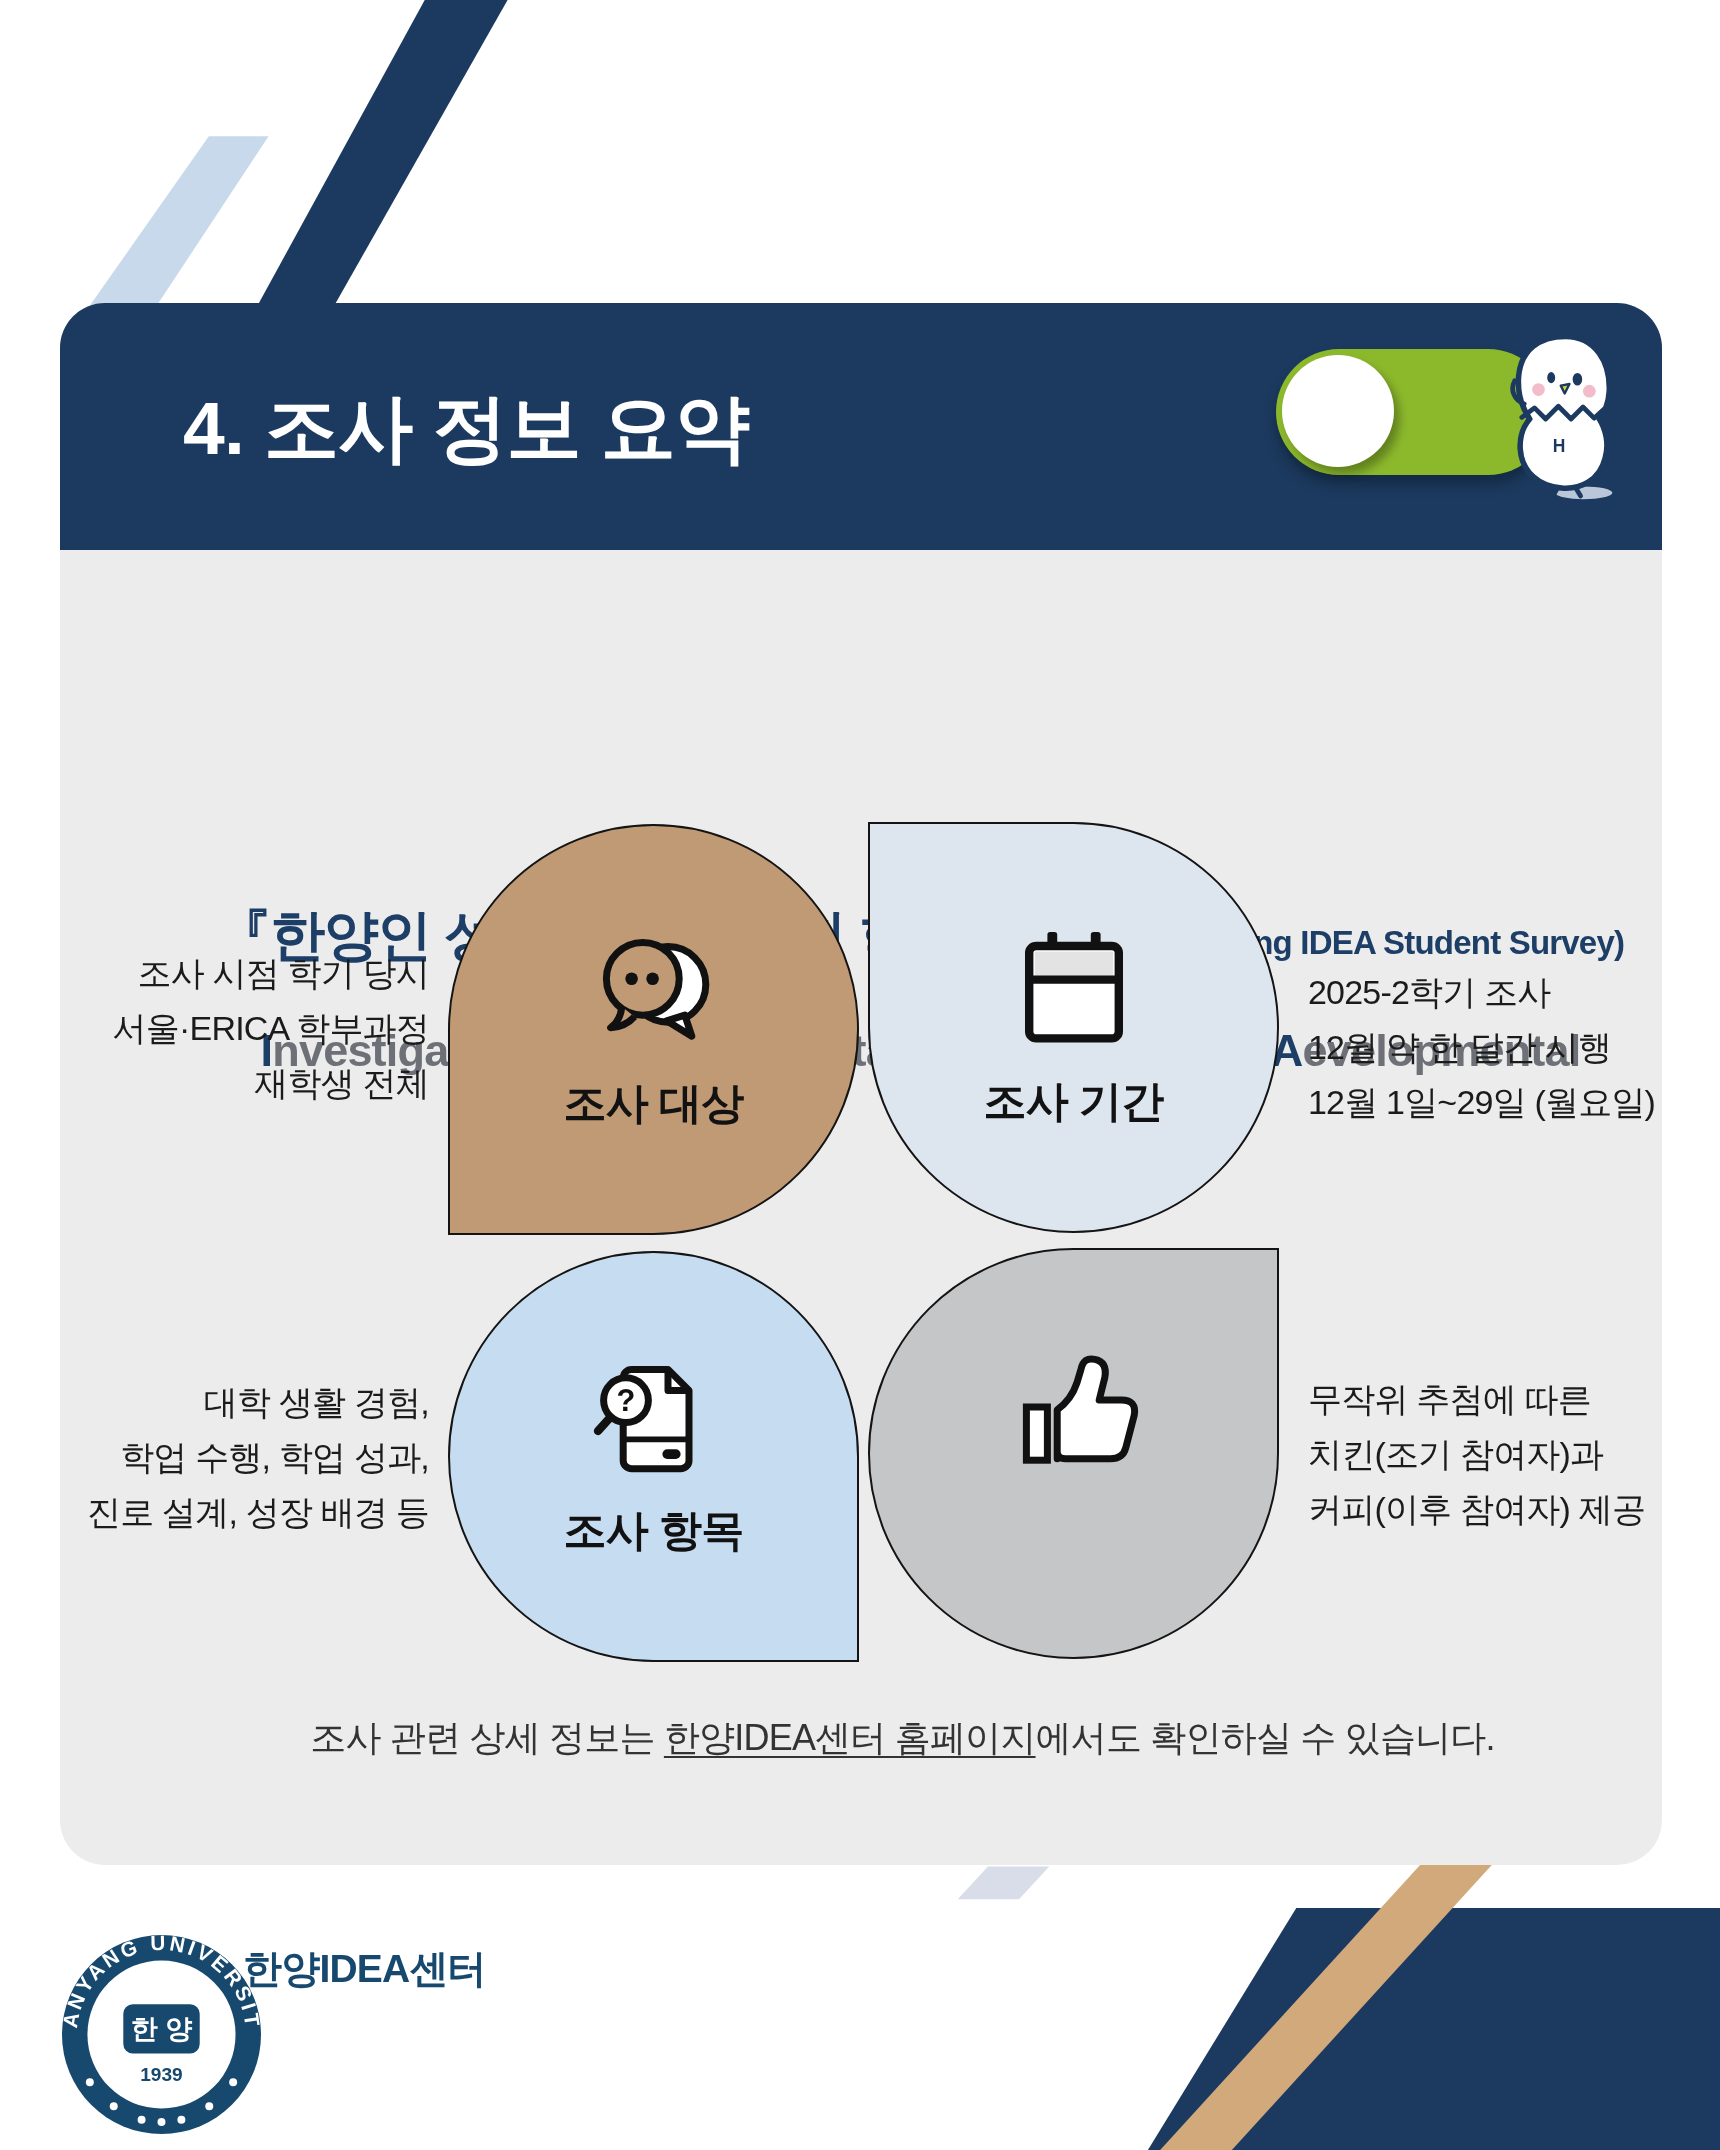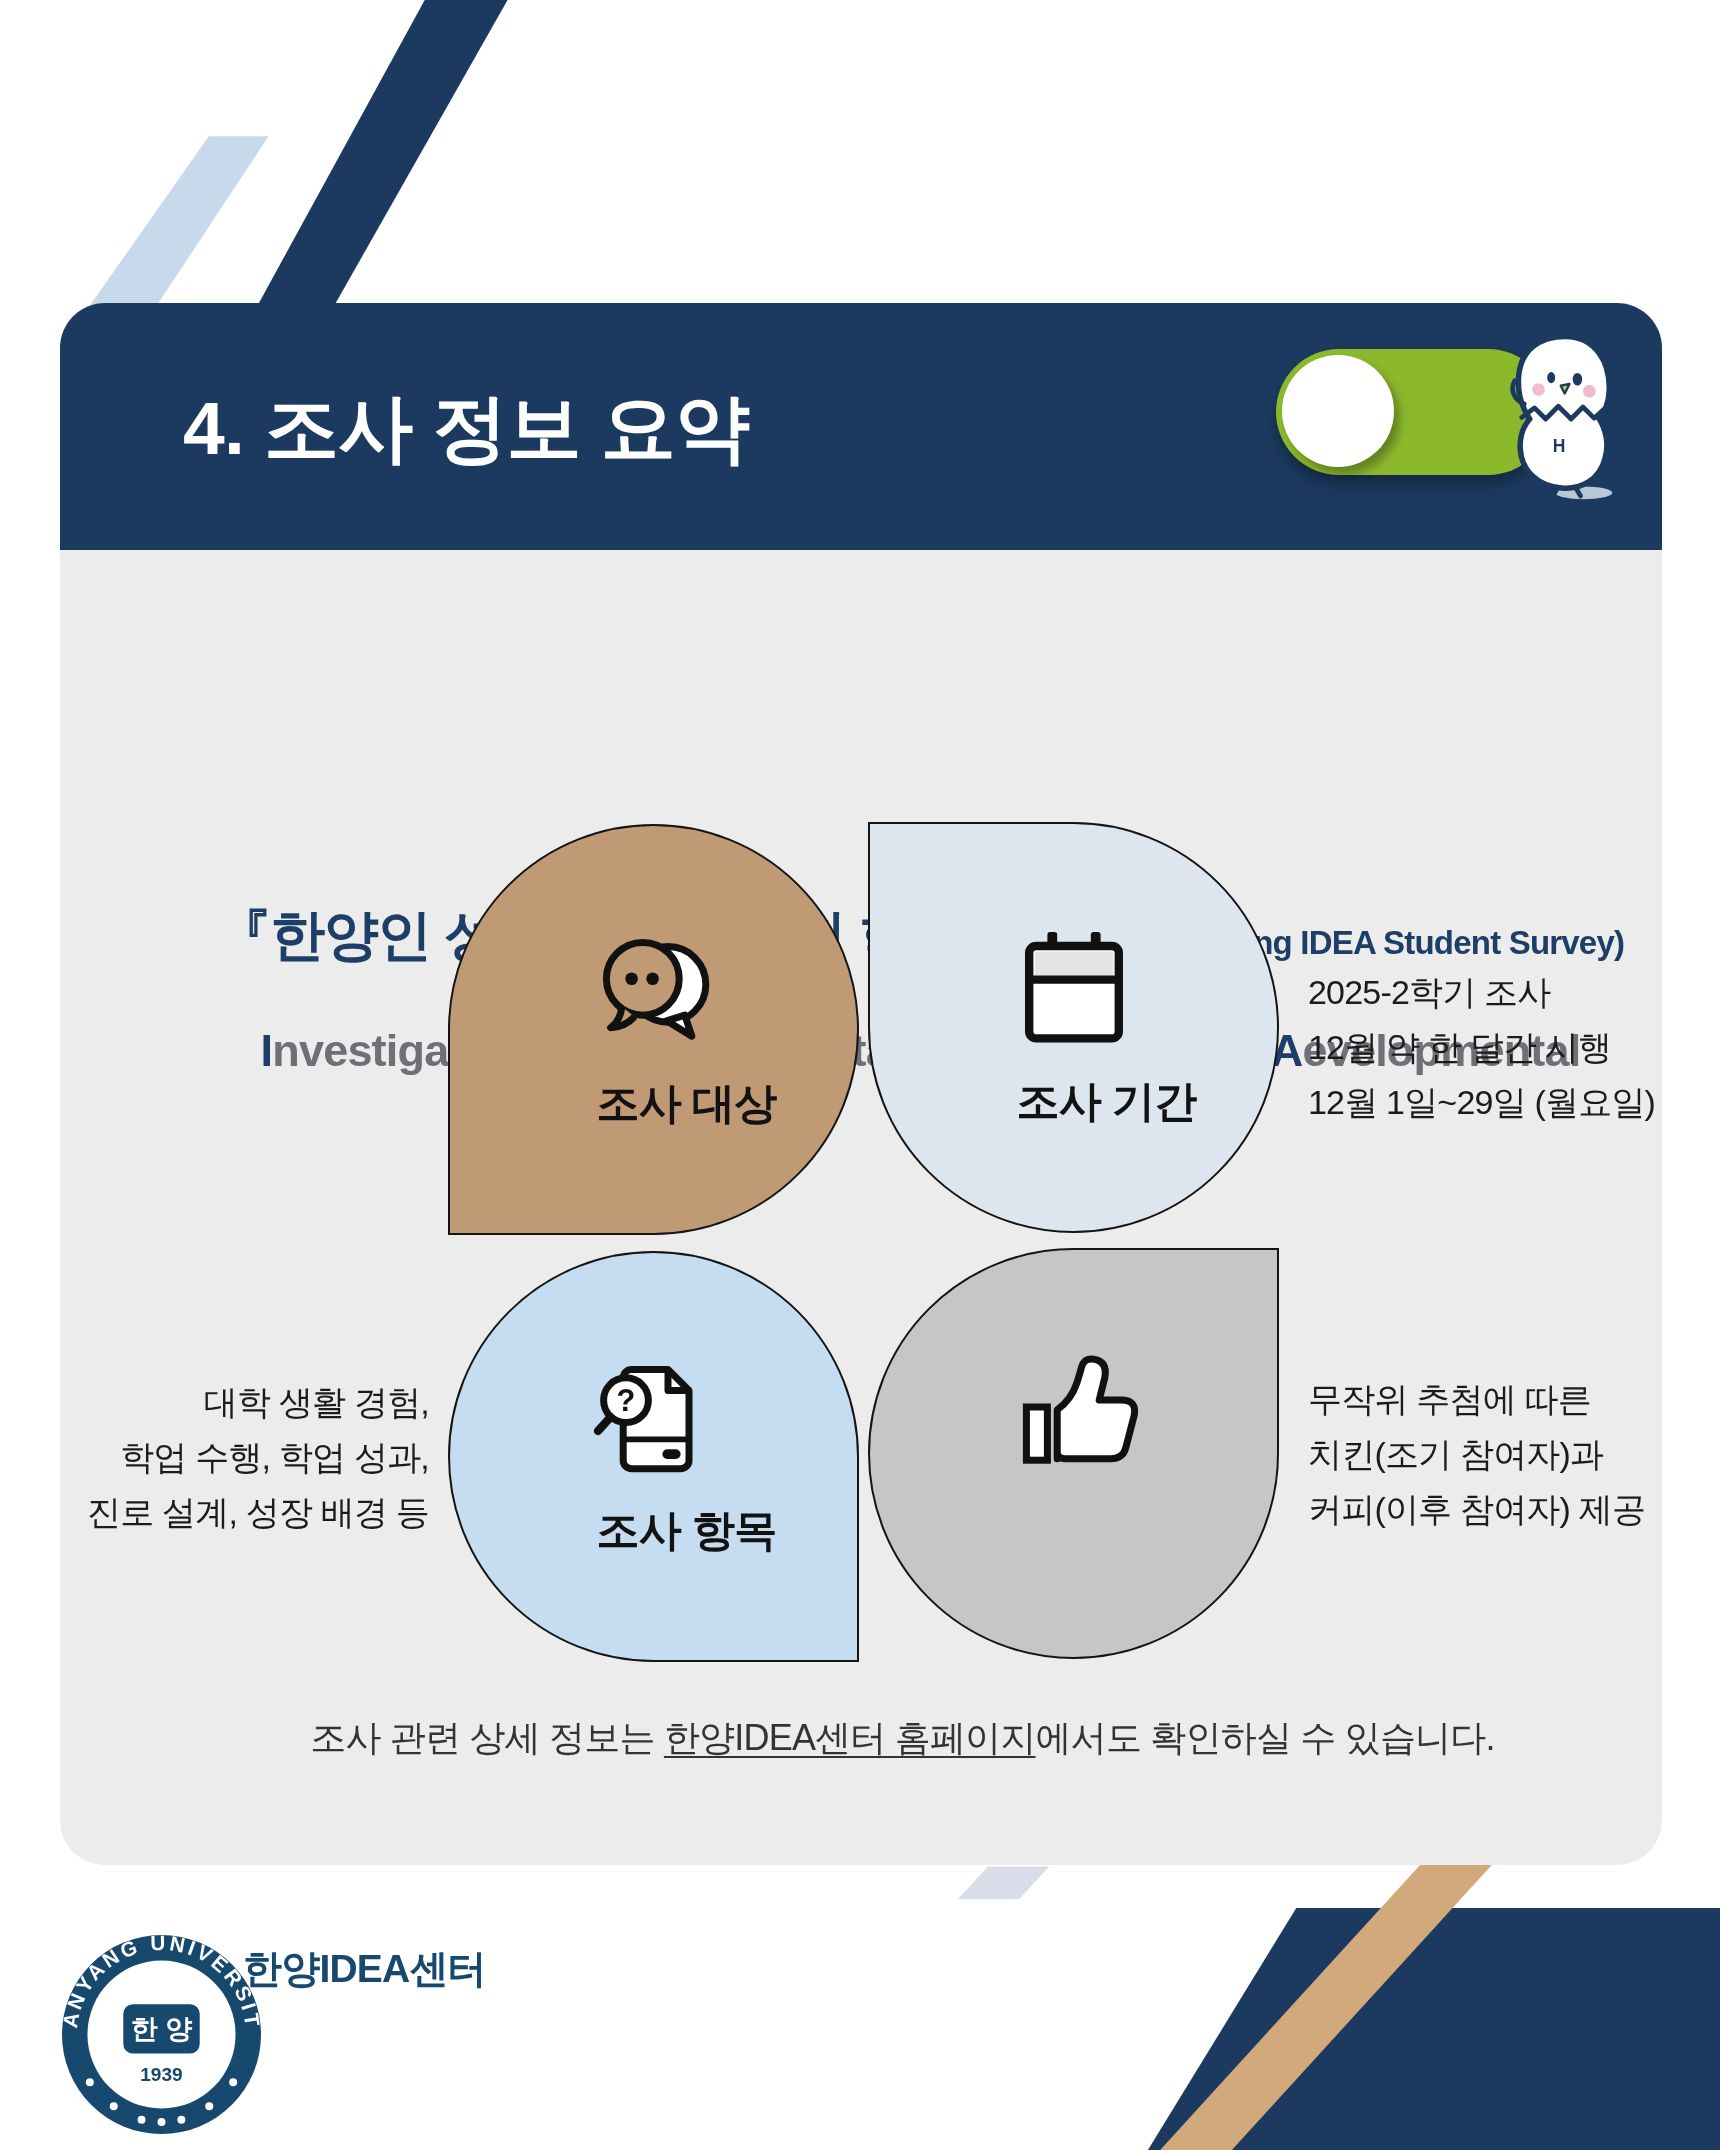--- a/index.html
+++ b/index.html
@@ -28,21 +28,21 @@
   .subtitle{position:absolute;left:0;top:722px;width:1721px;text-align:center;white-space:nowrap;font-size:45px;font-weight:600;color:#6d7177;letter-spacing:-0.8px;z-index:2;}
   .subtitle .cap{color:#1d3e66;font-weight:800;}
 
   
   .quad{position:absolute;width:411px;height:411px;border:2.4px solid #141414;z-index:2;}
   .quad-target{left:448px;top:824px;border-radius:50% 50% 50% 0;}
   .quad-period{left:868px;top:822px;border-radius:0 50% 50% 50%;}
   .quad-items{left:448px;top:1251px;border-radius:50% 50% 0 50%;}
   .quad-reward{left:868px;top:1248px;border-radius:50% 0 50% 50%;}
   .quad .q-icon{position:absolute;left:50%;top:94px;width:140px;height:140px;transform:translateX(-50%);}
-  .quad .q-label{position:absolute;left:0;top:249px;width:100%;text-align:center;font-size:43px;font-weight:800;color:#121212;letter-spacing:-0.8px;margin-left:33px;}
+  .quad .q-label{position:absolute;left:0;top:249px;width:100%;text-align:center;font-size:43px;font-weight:800;color:#121212;letter-spacing:-0.8px;}
 
   
   .side{position:absolute;font-size:34px;font-weight:500;color:#1b1b1b;letter-spacing:-0.8px;z-index:2;}
   .side.right-align{text-align:right;right:1292px;width:414px;}
   .side.left-align{text-align:left;left:1308px;width:414px;}
   .side .ln{display:block;line-height:55px;white-space:nowrap;}
   .side-target{top:946px;}
   .side-period{top:965px;}
   .side-items{top:1375px;}
   .side-reward{top:1372px;}
@@ -121,20 +121,25 @@
     <div class="q-label">조사 항목</div>
   </div>
 
   <div class="quad quad-reward" style="background: rgb(197, 198, 200);">
     <svg class="q-icon" viewBox="0 0 100 100">
       <path d="M38,82 V47 q10,-7 14,-19 l3,-10 q2,-9 10,-7 q9,2 7,13 l-4,16 h16 q11,0 9,11 l-6,23 q-2,8 -11,8 H44 q-6,0 -6,-5 z" fill="#ffffff" stroke="#111" stroke-width="5" stroke-linejoin="round"></path>
       <rect x="16" y="45" width="15" height="38" fill="#ffffff" stroke="#111" stroke-width="5"></rect>
     </svg>
   </div>
 
+  <div class="side right-align side-target">
+    <span class="ln">조사 시점 학기 당시</span>
+    <span class="ln">서울·ERICA 학부과정</span>
+    <span class="ln">재학생 전체</span>
+  </div>
 
   <div class="side left-align side-period">
     <span class="ln">2025-2학기 조사</span>
     <span class="ln">12월 약 한 달간 시행</span>
     <span class="ln">12월 1일~29일 (월요일)</span>
   </div>
 
   <div class="side right-align side-items">
     <span class="ln">대학 생활 경험,</span>
     <span class="ln">학업 수행, 학업 성과,</span>

